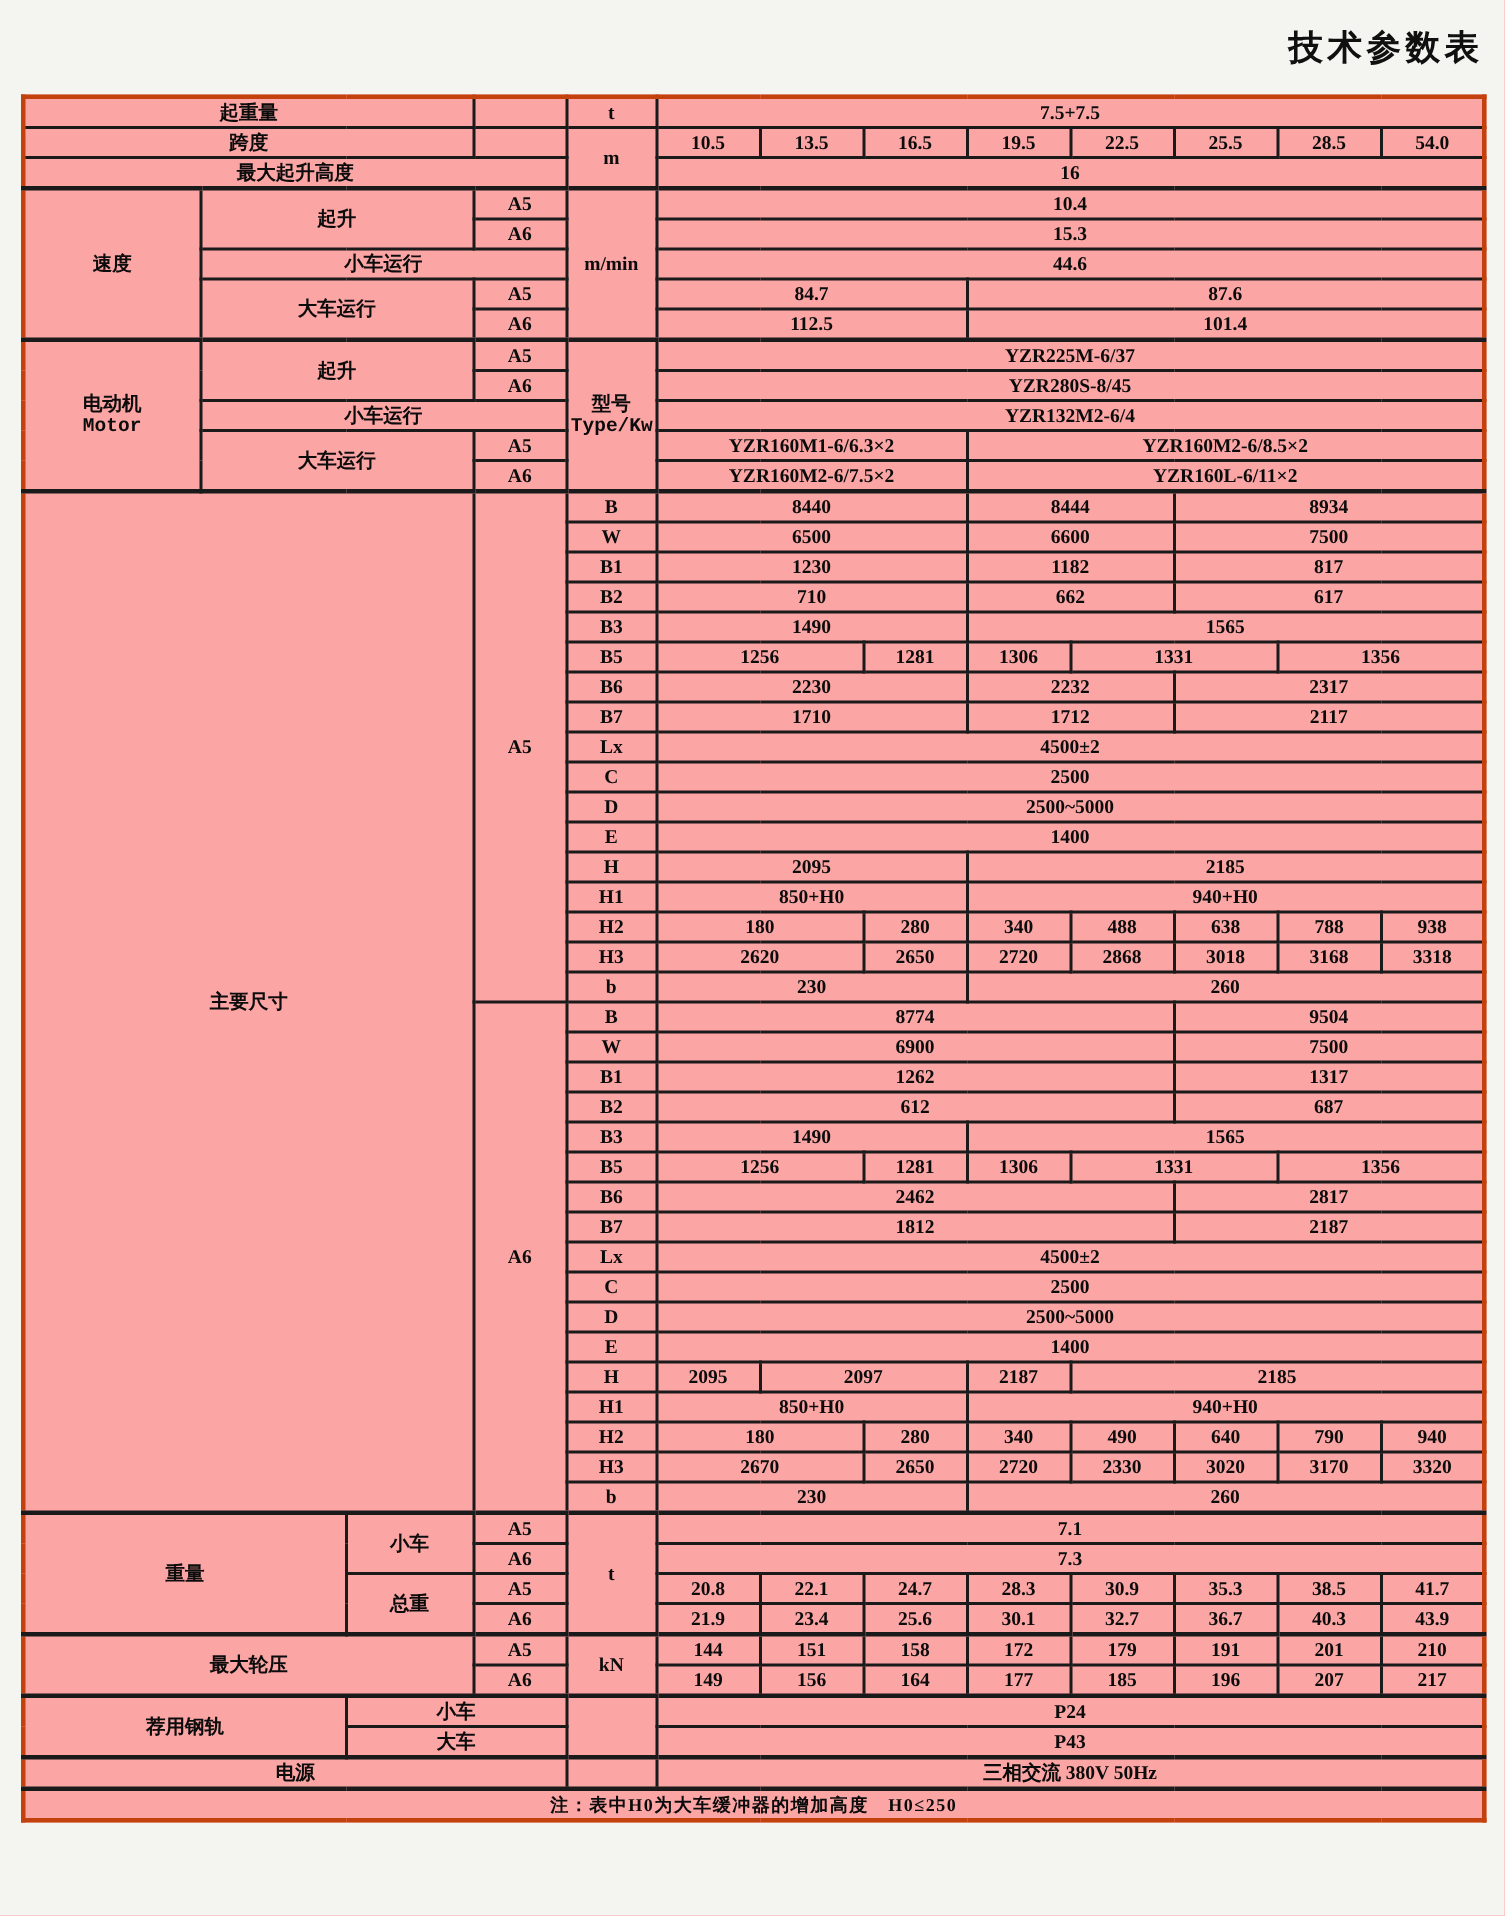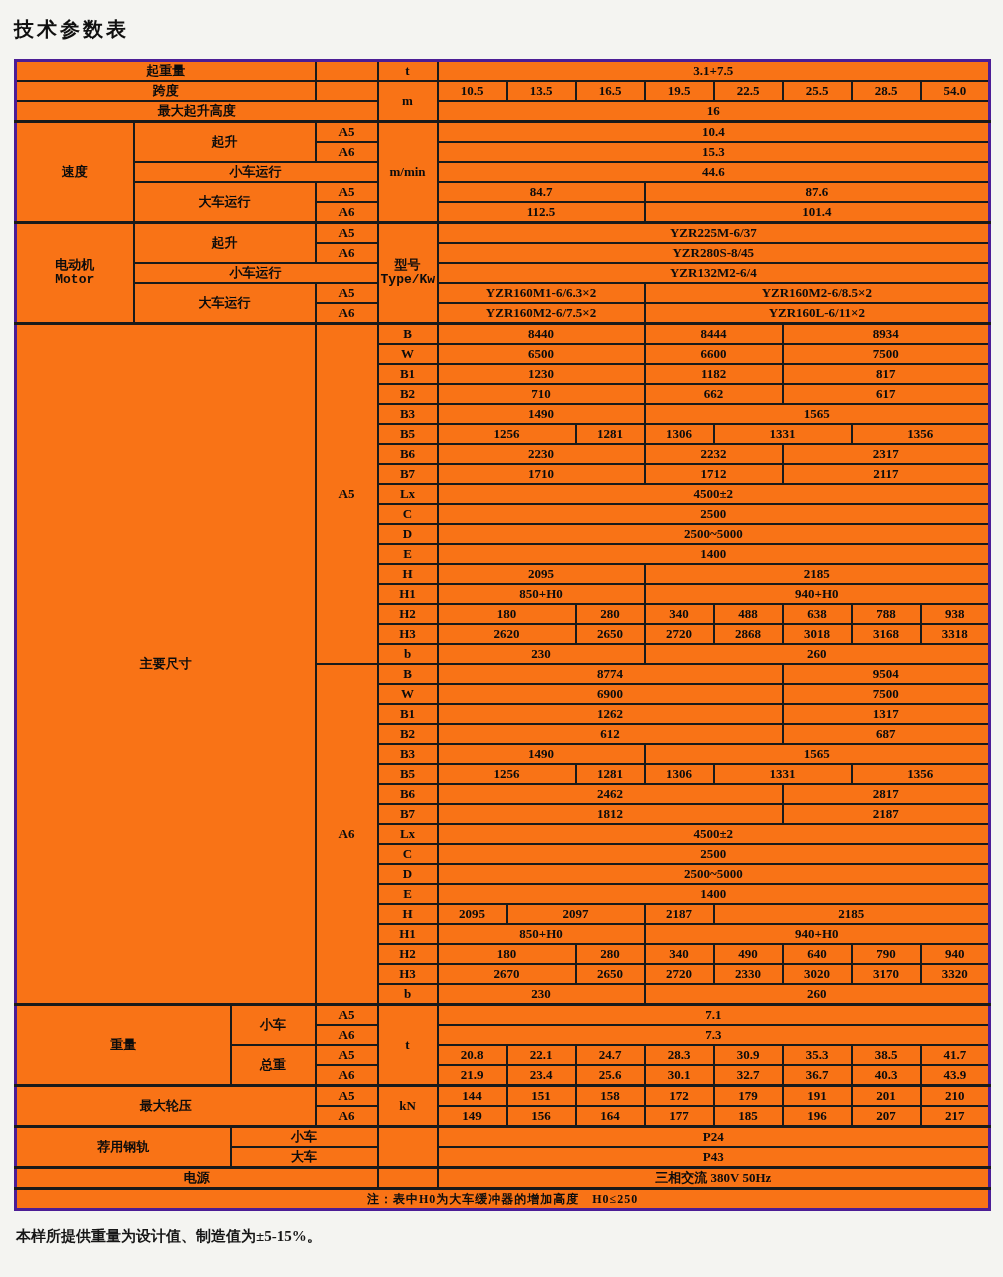--- a/index.html
+++ b/index.html
@@ -5,27 +5,27 @@
   html,body{margin:0;padding:0;}
   body{
     width:1003px;height:1277px;
     background:#f4f4f1;
     font-family:"Liberation Serif","DejaVu Serif",serif;
     color:#0c0c0c;
     position:relative;
   }
   .page{padding:12px 14px 0 14px;}
   h1.title{
-    font-size:20px;font-weight:bold;text-align:left;
+    font-size:23px;font-weight:bold;text-align:right;
     letter-spacing:3px;margin:4px 0 16px 0;color:#101010;
   }
   table.spec{
     border-collapse:collapse;table-layout:fixed;
-    width:976px;border:3px solid #4c1d95;
-    background:#f97316;
+    width:976px;border:3px solid #c2410c;
+    background:#fca5a5;
   }
   td{
     border:2px solid #1a1a1a;
     text-align:center;vertical-align:middle;
     font-weight:bold;font-size:13px;line-height:1.08;
     height:16px;padding:1px 2px;
     overflow:hidden;white-space:nowrap;
   }
   tr.sec td{border-top-width:3px;}
   .blk{display:block;font-family:Liberation Mono, monospace;}
@@ -56,21 +56,21 @@
         <col style="width:69px">
         <col style="width:69px">
         <col style="width:69px">
     </colgroup>
 
     <tbody>
         <tr>
       <td colspan="3">起重量</td>
       <td></td>
       <td>t</td>
-      <td colspan="8">3.1+7.5</td>
+      <td colspan="8">7.5+7.5</td>
     </tr>
 
     <tr>
       <td colspan="3">跨度</td>
       <td></td>
       <td rowspan="2">m</td>
       <td>10.5</td>
       <td>13.5</td>
       <td>16.5</td>
       <td>19.5</td>
@@ -422,14 +422,13 @@
       <td></td>
       <td colspan="8">三相交流 380V 50Hz</td>
     </tr>
 
     <tr class="sec">
       <td colspan="13" class="note-cell">注：表中H0为大车缓冲器的增加高度　H0≤250</td>
     </tr>
   </tbody>
     </table>
 
-  <div class="footnote">本样所提供重量为设计值、制造值为±5-15%。</div>
 </div>
 
 </body></html>

